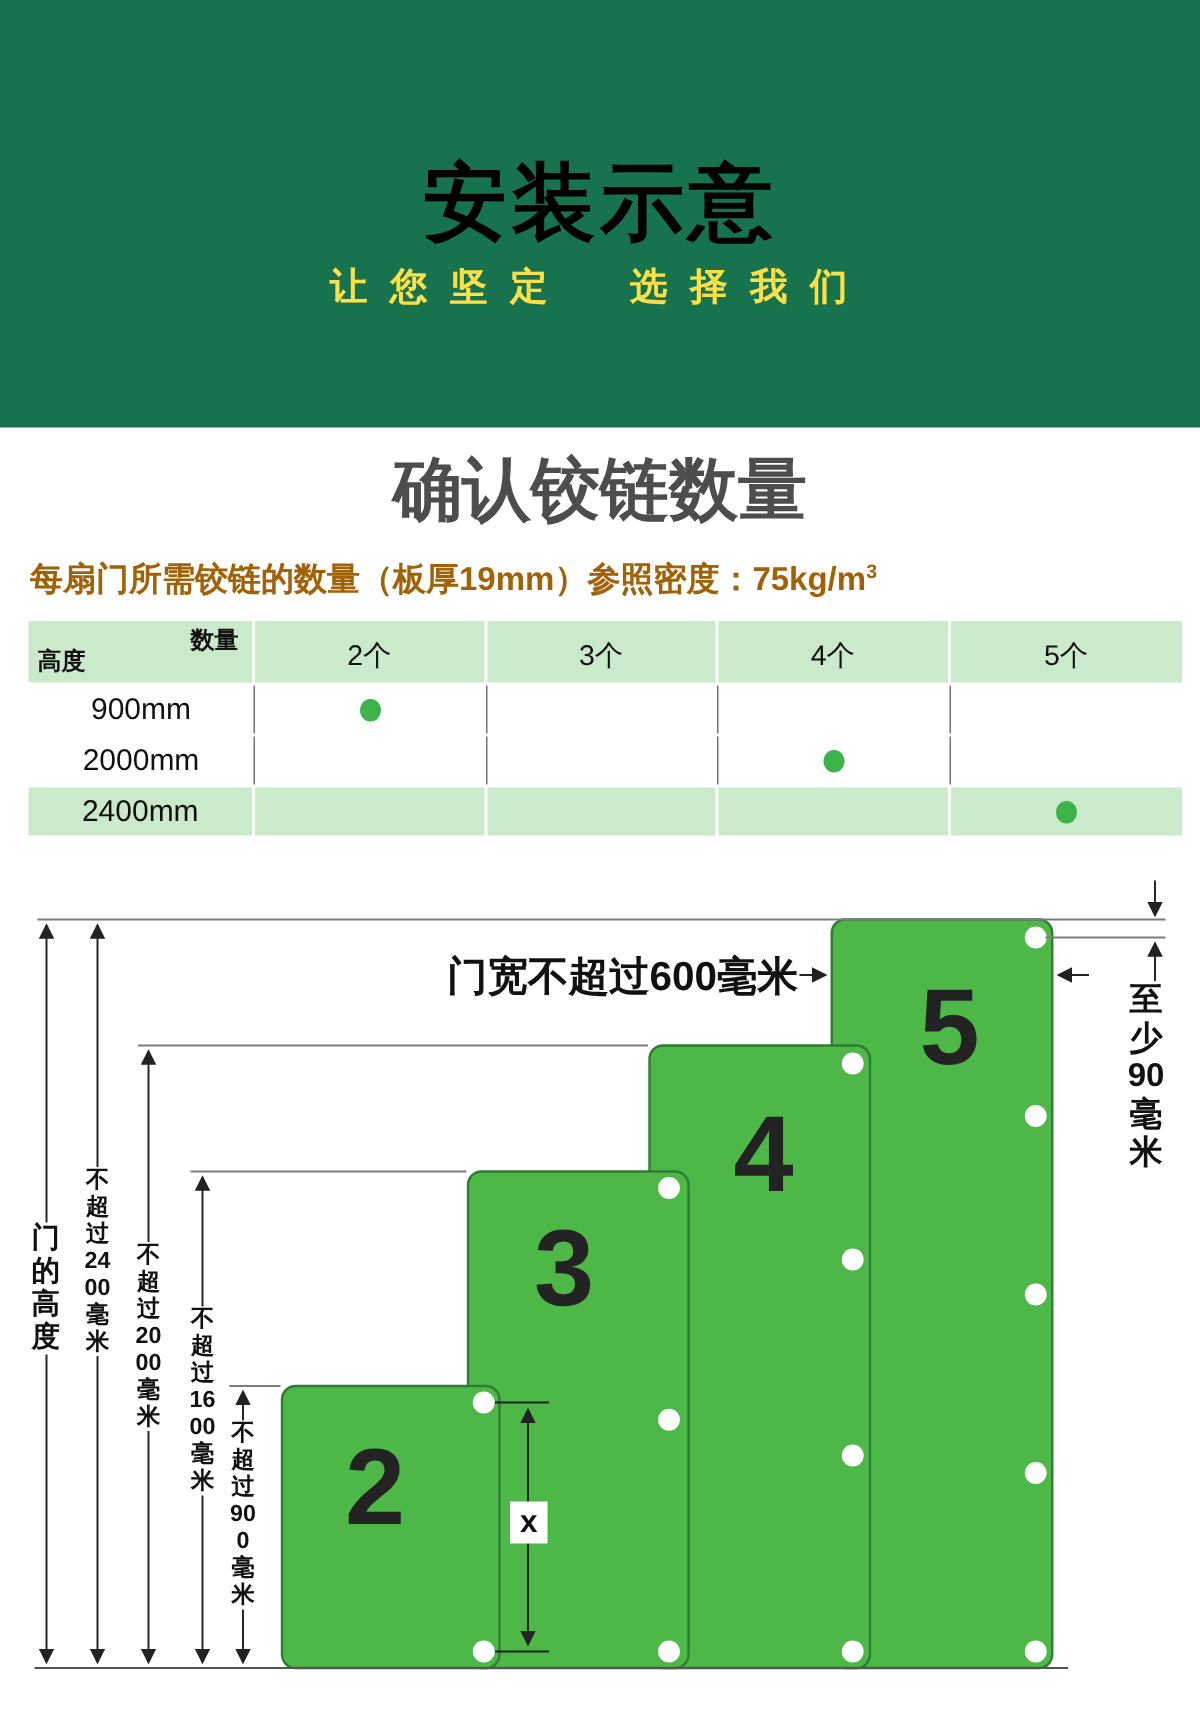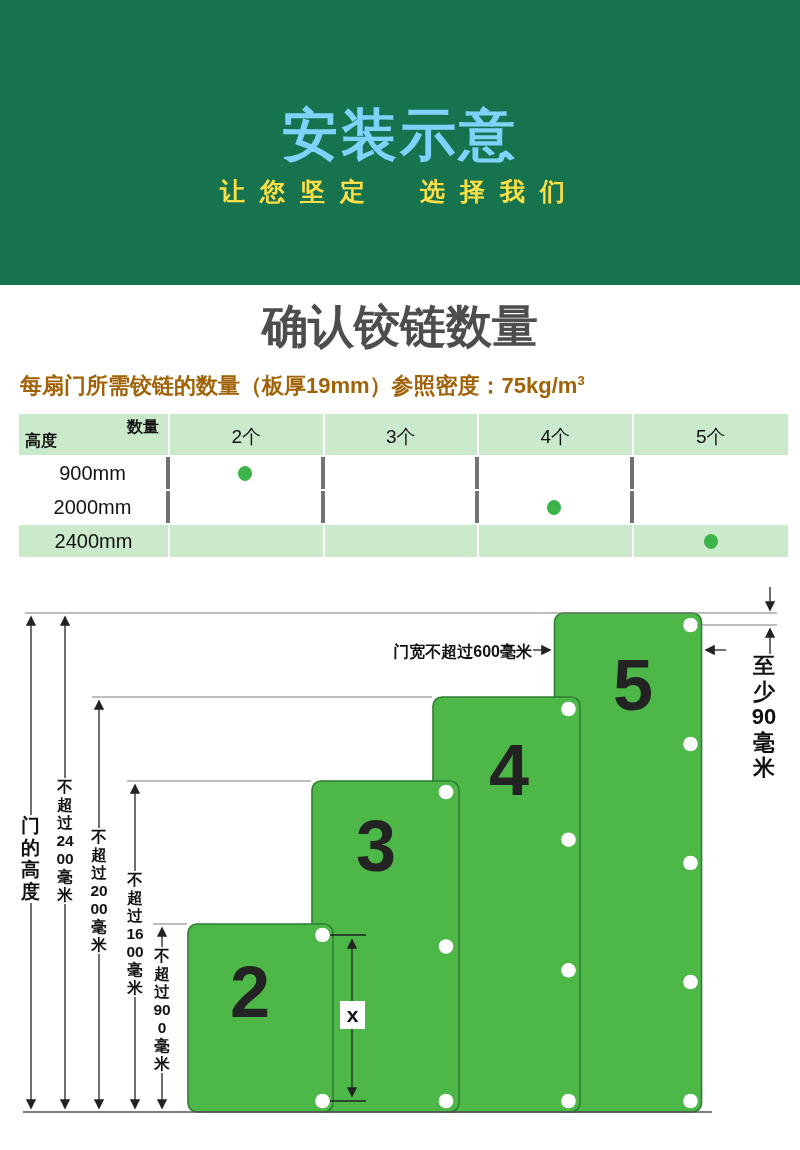--- a/index.html
+++ b/index.html
@@ -6,21 +6,21 @@
   body { background:#fff; }
   .page {
     position:relative; width:800px; height:1150px; background:#ffffff;
     overflow:hidden; font-family:"Liberation Sans","DejaVu Sans",sans-serif;
     color:#111;
   }
   
   .banner { position:absolute; left:0; top:0; width:800px; height:285px; background:#17734d; }
   .banner-title {
     position:absolute; left:0; top:106px; width:800px; text-align:center;
-    color:#7dd3fc; font-size:56px; font-weight:900; letter-spacing:3px; line-height:58px;
+    color:#000000; font-size:56px; font-weight:900; letter-spacing:3px; line-height:58px;
   }
   .banner-sub {
     position:absolute; left:0; top:176px; width:800px; text-align:center;
     color:#fde047; font-size:25px; font-weight:700; letter-spacing:15px; line-height:30px;
   }
   
   .section-title {
     position:absolute; left:0; top:301px; width:800px; text-align:center;
     color:#4d4d4d; font-size:46px; font-weight:800; line-height:50px;
   }
@@ -31,41 +31,41 @@
   .spec-note sup { font-size:13px; vertical-align:super; }
   
   .htable { position:absolute; left:19px; top:414px; width:769px; }
   .trow { display:grid; grid-template-columns:151px 1fr 1fr 1fr 1fr; margin-bottom:2px; }
   .trow .cell { position:relative; display:flex; align-items:center; justify-content:center; }
   .thead { height:41px; }
   .tbody-row { height:32px; }
   .bg-green { background:#cbe9cb; }
   .bg-white { background:#ffffff; }
   .bg-green .cell { border-right:2px solid #ffffff; }
-  .bg-white .cell { border-right:4px solid #737373; }
+  .bg-white .cell { border-right:1px solid #737373; }
   .trow .cell:last-child { border-right:none; }
   .corner-q { position:absolute; top:3px; right:9px; font-size:16px; font-weight:700; }
   .corner-h { position:absolute; bottom:3px; left:6px; font-size:16px; font-weight:700; }
   .col-head { font-size:19px; font-weight:400; padding-top:4px; }
   .row-head { font-size:20px; font-weight:400; }
   .dot { width:14px; height:15px; border-radius:50%; background:#3cb44a; }
   
   .diagram-svg { position:absolute; left:0; top:585px; }
   .panel-num {
     position:absolute; width:90px; height:90px; display:flex; align-items:center; justify-content:center;
     font-size:72px; font-weight:800; color:#232323;
   }
   .vlabel {
     position:absolute; background:#fff; text-align:center;
     word-break:break-all; line-height:1.16; font-weight:700; color:#111;
   }
   .vlabel.nobg { background:transparent; }
   .width-label {
     position:absolute; left:290px; top:639px; width:242px; text-align:right;
-    font-size:16px; font-weight:700; color:#111; line-height:25px;
+    font-size:27px; font-weight:700; color:#111; line-height:25px;
   }
   .x-label {
     position:absolute; left:340px; top:1001px; width:25px; height:28px; background:#fff;
     display:flex; align-items:center; justify-content:center;
     font-size:21px; font-weight:800; color:#111;
   }
   .lab-minedge { left:751px; top:653px; width:26px; font-size:22px; }
   .lab-doorh  { left:19px;  top:815px; width:23px; font-size:19px; }
   .lab-2400   { left:56px;  top:778px; width:18px; font-size:15.5px; }
   .lab-2000   { left:90px;  top:828px; width:18px; font-size:15.5px; }

